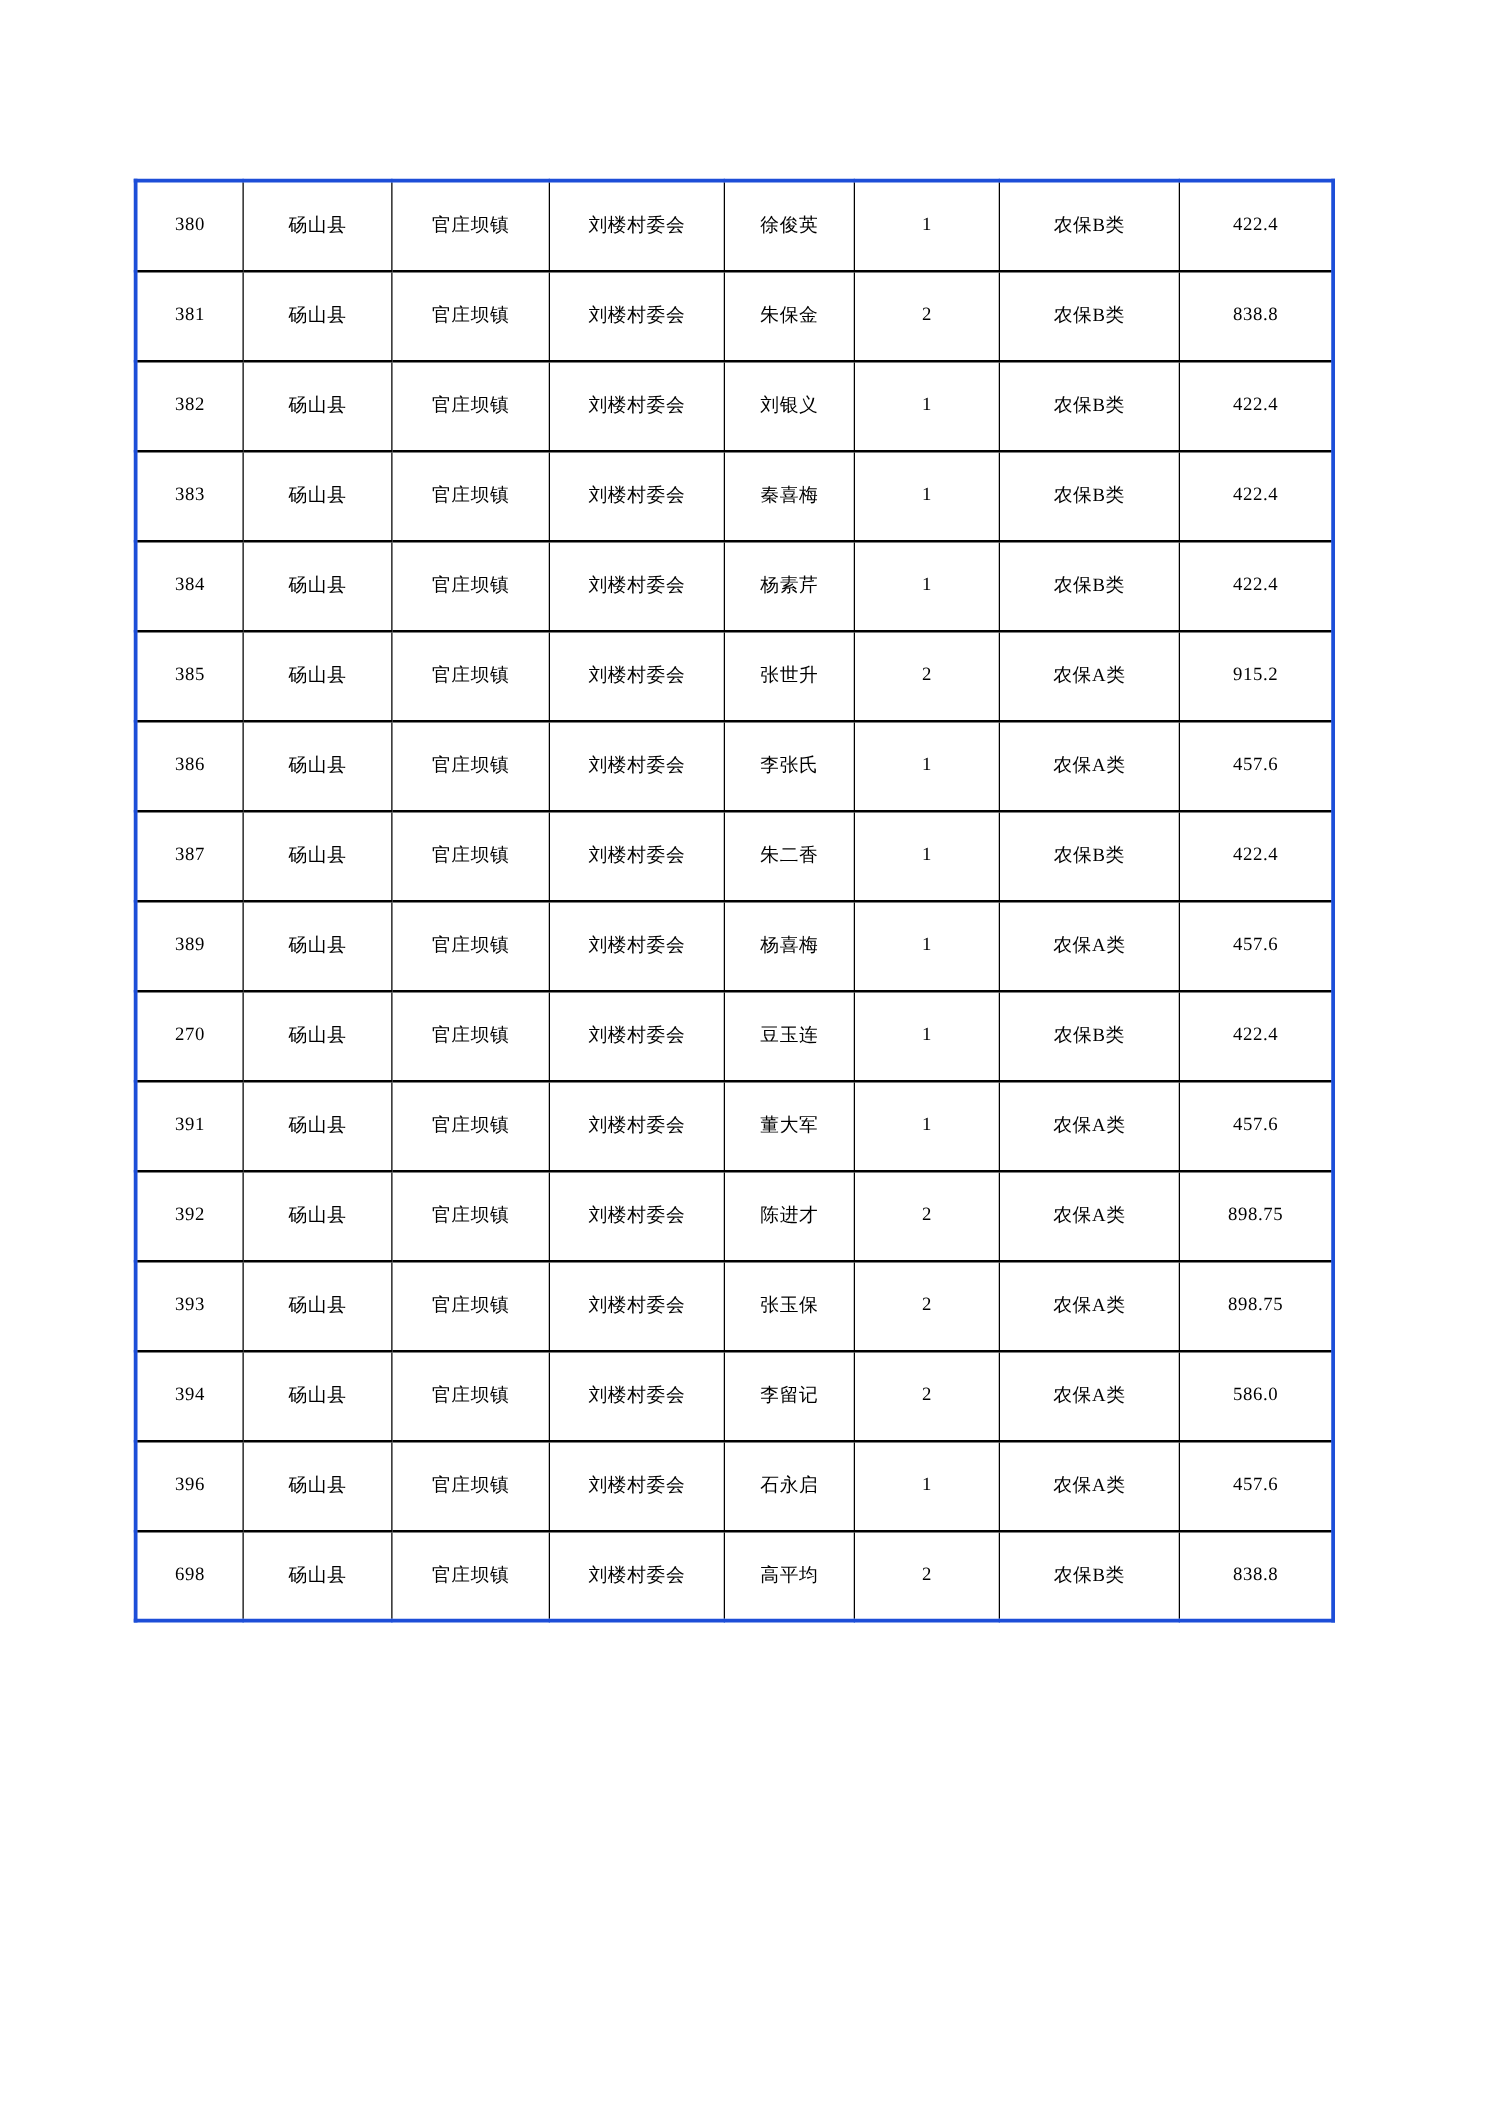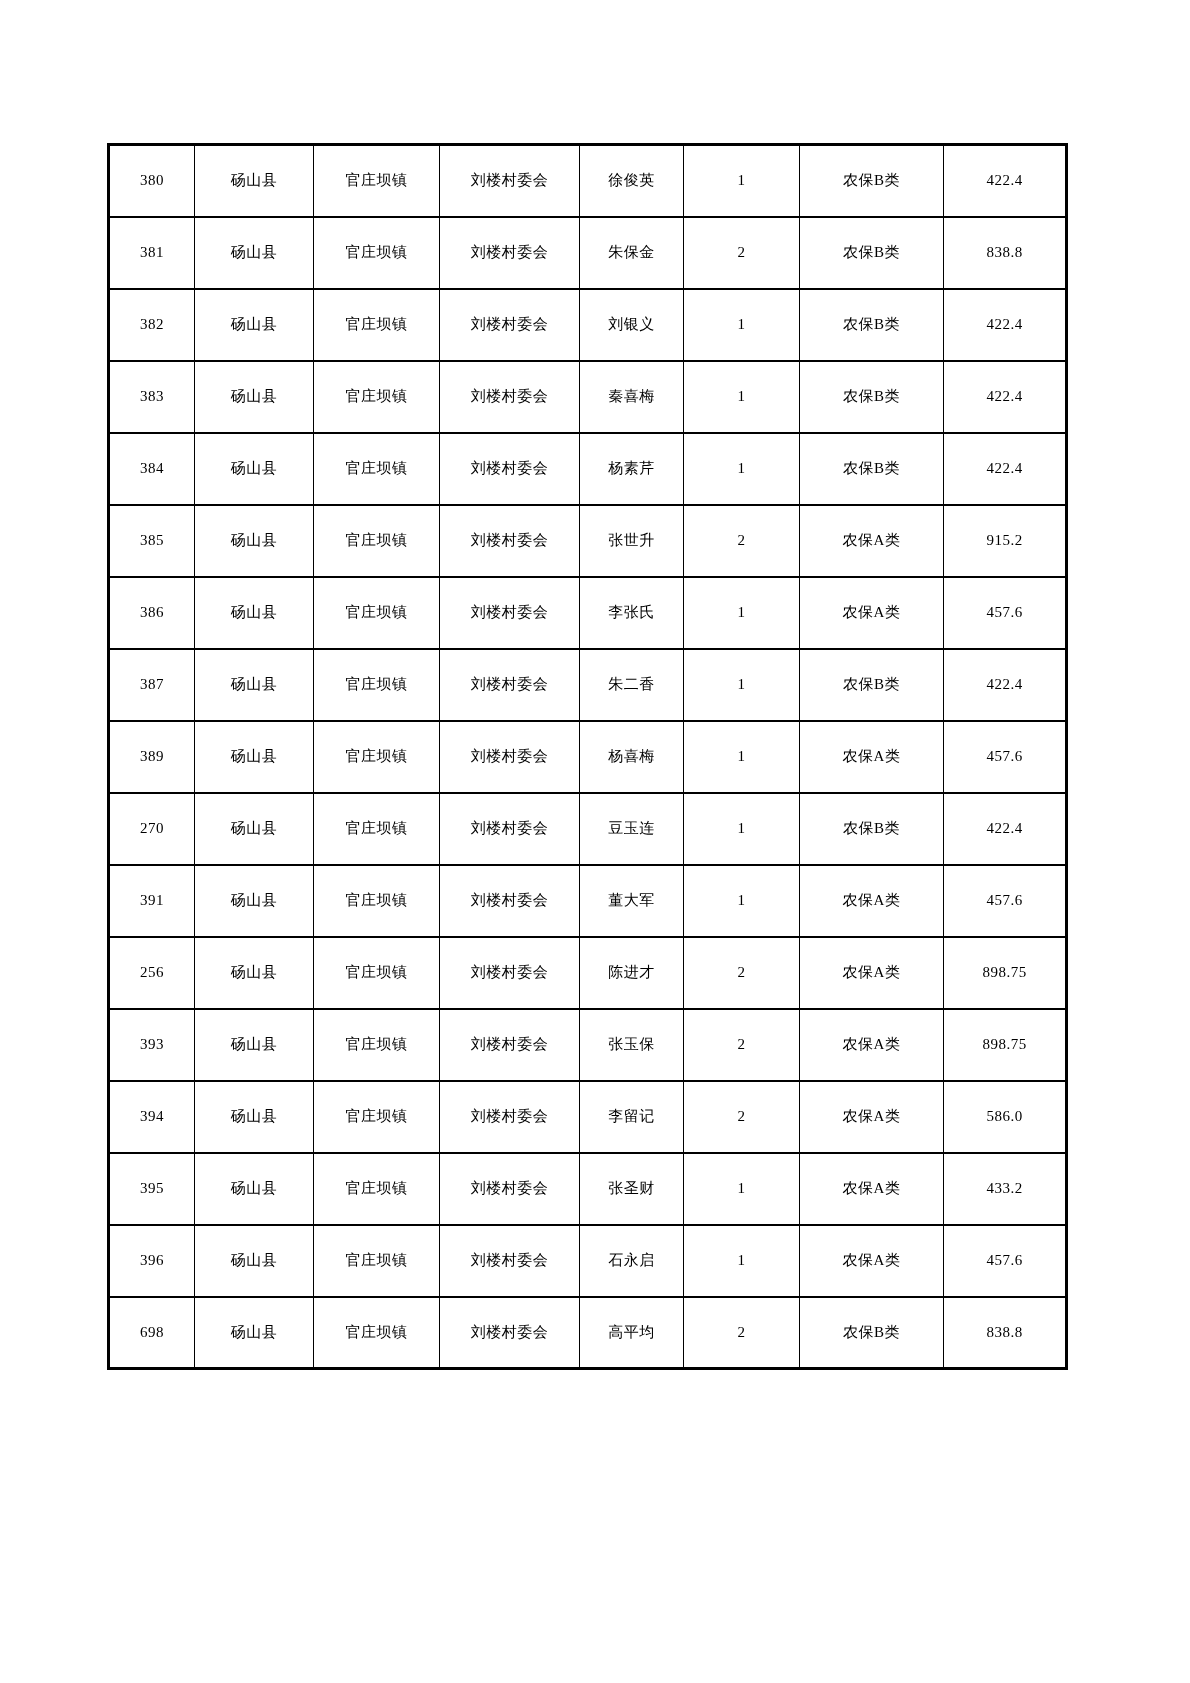--- a/index.html
+++ b/index.html
@@ -16,21 +16,21 @@
     font-family: "Liberation Serif", "DejaVu Serif", serif;
     overflow: hidden;
   }
   table.roster {
     position: absolute;
     left: 107px;
     top: 143px;
     width: 958px;
     border-collapse: collapse;
     table-layout: fixed;
-    border: 3px solid #000000;
+    border: 3px solid #1d4ed8;
   }
   table.roster tr {
     height: 72px;
   }
   table.roster td {
     border-style: solid;
     border-color: #000000;
     border-top-width: 2px;
     border-bottom-width: 2px;
     border-left-width: 1px;
@@ -173,21 +173,21 @@
     <td>391</td>
     <td>砀山县</td>
     <td>官庄坝镇</td>
     <td>刘楼村委会</td>
     <td>董大军</td>
     <td>1</td>
     <td>农保A类</td>
     <td>457.6</td>
   </tr>
         <tr>
-    <td>256</td>
+    <td>392</td>
     <td>砀山县</td>
     <td>官庄坝镇</td>
     <td>刘楼村委会</td>
     <td>陈进才</td>
     <td>2</td>
     <td>农保A类</td>
     <td>898.75</td>
   </tr>
         <tr>
     <td>393</td>
@@ -201,30 +201,20 @@
   </tr>
         <tr>
     <td>394</td>
     <td>砀山县</td>
     <td>官庄坝镇</td>
     <td>刘楼村委会</td>
     <td>李留记</td>
     <td>2</td>
     <td>农保A类</td>
     <td>586.0</td>
-  </tr>
-        <tr>
-    <td>395</td>
-    <td>砀山县</td>
-    <td>官庄坝镇</td>
-    <td>刘楼村委会</td>
-    <td>张圣财</td>
-    <td>1</td>
-    <td>农保A类</td>
-    <td>433.2</td>
   </tr>
         <tr>
     <td>396</td>
     <td>砀山县</td>
     <td>官庄坝镇</td>
     <td>刘楼村委会</td>
     <td>石永启</td>
     <td>1</td>
     <td>农保A类</td>
     <td>457.6</td>

